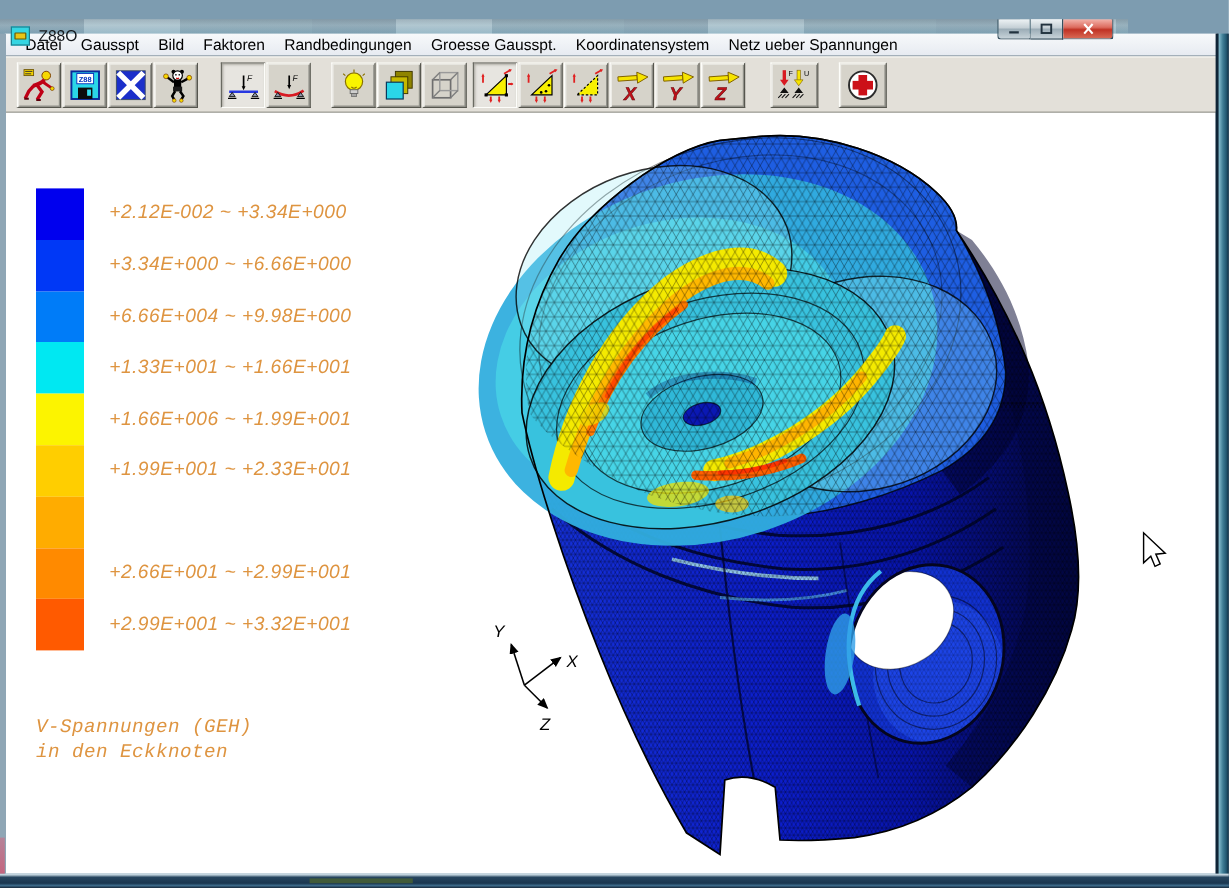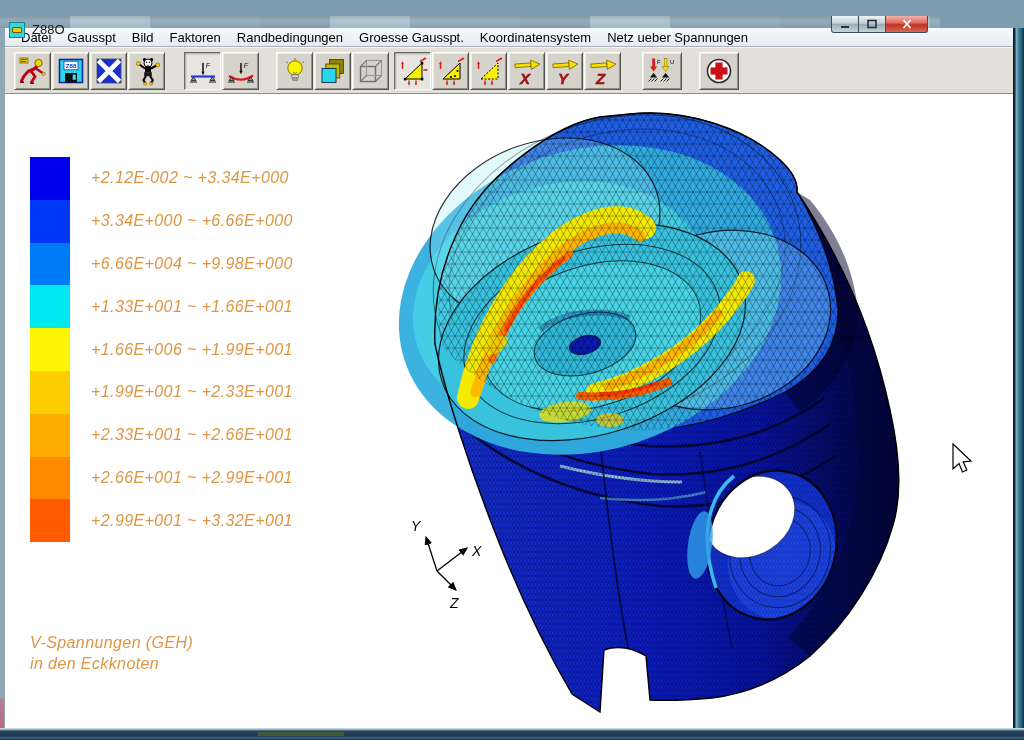--- a/index.html
+++ b/index.html
@@ -37,22 +37,22 @@
   .tbtn svg { display:block; }
   
   #client { position:absolute; left:5px; top:94px; width:1008px; height:634px; background:#ffffff; overflow:hidden; }
   #scene { position:absolute; left:-5px; top:-94px; width:1024px; height:740px; }
   
   #legend { position:absolute; left:30px; top:157px; z-index:5; }
   .legend-row { display:flex; align-items:center; height:42.8px; }
   .swatch { width:40px; height:42.8px; flex:0 0 40px; }
   .range-label { margin-left:21px; font-style:italic; font-size:16px; letter-spacing:.4px;
     color:var(--legend-text,#de9440); white-space:nowrap; }
-  #legend-caption { position:absolute; left:30px; top:632px; z-index:5; font-style:italic; font-size:16px;
-    line-height:21px; letter-spacing:.4px; color:var(--legend-text,#de9440); }
+  #legend-caption { position:absolute; left:30px; top:596px; z-index:5; font-style:italic; font-size:16px;
+    line-height:21px; letter-spacing:.4px; color:var(--legend-text,#de9440);font-family:Liberation Mono, monospace; }
   
   #border-left { position:absolute; left:0; top:28px; width:5px; bottom:0;
     background: linear-gradient(90deg,#5c7econ 0,#8fa6b5 40%,#c3d2da 80%,#9db0bc 100%); background-color:#8fa6b5; }
   #border-right { position:absolute; right:0; top:28px; width:11px; bottom:0;
     background: linear-gradient(90deg,#0f2436 0 2px,#7fb7c9 3px,#3f7d95 55%,#235a74 80%,#102c40 100%); }
   #border-bottom { position:absolute; left:0; right:0; bottom:0; height:12px;
     background: linear-gradient(180deg,#c2d4de 0 1px,#27465f 3px,#1a3750 8px,#3e6b8a 10px,#15283a 12px); z-index:2; }
   #pink-sliver { position:absolute; left:0; bottom:12px; width:4px; height:30px; background:linear-gradient(180deg,#b58398,#c4657f); z-index:3; }
   #green-sliver { position:absolute; left:258px; bottom:4px; width:86px; height:4px; background:#50682e; opacity:.7; z-index:3; }
 </style>
@@ -444,21 +444,20 @@
       <div class="legend-row">
         <div class="swatch" style="background: rgb(252, 244, 0);"></div>
         <div class="range-label">+1.66E+006 ~ +1.99E+001</div>
       </div>
       <div class="legend-row">
         <div class="swatch" style="background: rgb(255, 206, 0);"></div>
         <div class="range-label">+1.99E+001 ~ +2.33E+001</div>
       </div>
       <div class="legend-row">
         <div class="swatch" style="background: rgb(255, 172, 0);"></div>
-        <div class="range-label">+2.33E+001 ~ +2.66E+001</div>
       </div>
       <div class="legend-row">
         <div class="swatch" style="background: rgb(255, 138, 0);"></div>
         <div class="range-label">+2.66E+001 ~ +2.99E+001</div>
       </div>
       <div class="legend-row">
         <div class="swatch" style="background: rgb(255, 90, 0);"></div>
         <div class="range-label">+2.99E+001 ~ +3.32E+001</div>
       </div>
     </div>

